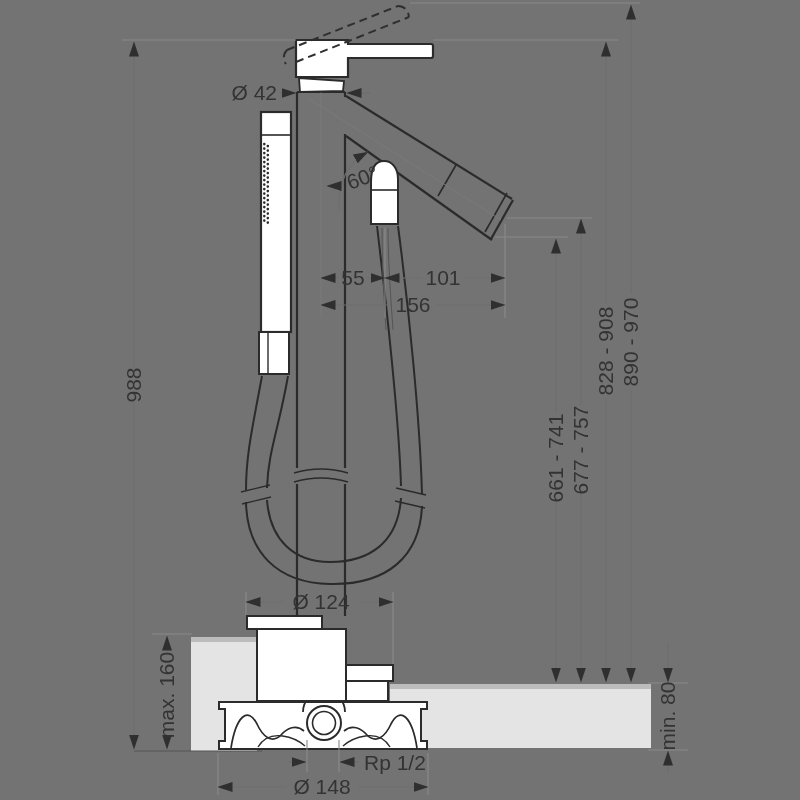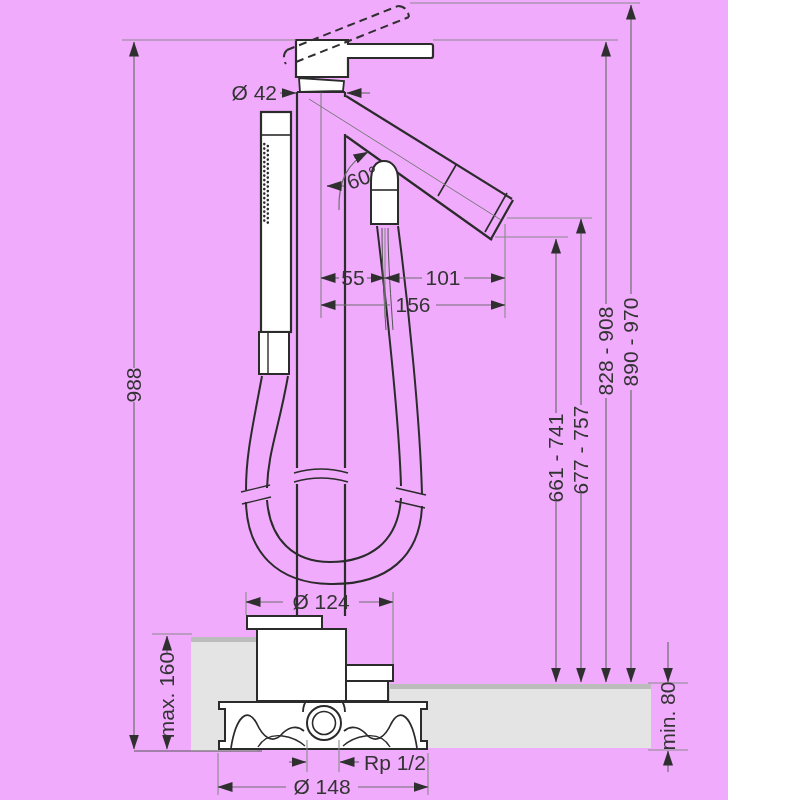--- a/index.html
+++ b/index.html
@@ -1,16 +1,16 @@
 <!DOCTYPE html>
 <html><head>
 <meta charset="utf-8">
 <style>
   html,body{margin:0;padding:0;background:#ffffff;}
-  #stage{position:relative;width:728px;height:800px;background:#f0abfc;overflow:hidden;}
+  #stage{position:relative;width:800px;height:800px;background:#737373;overflow:hidden;}
   svg{display:block;}
   text{font-family:"Liberation Sans","DejaVu Sans",sans-serif;font-size:21px;fill:#333333;}
   .dimtxt{font-size:21px;}
 </style>
 </head>
 <body>
 
 <div id="stage">
 <svg width="800" height="800" viewBox="0 0 800 800">
   <defs>

